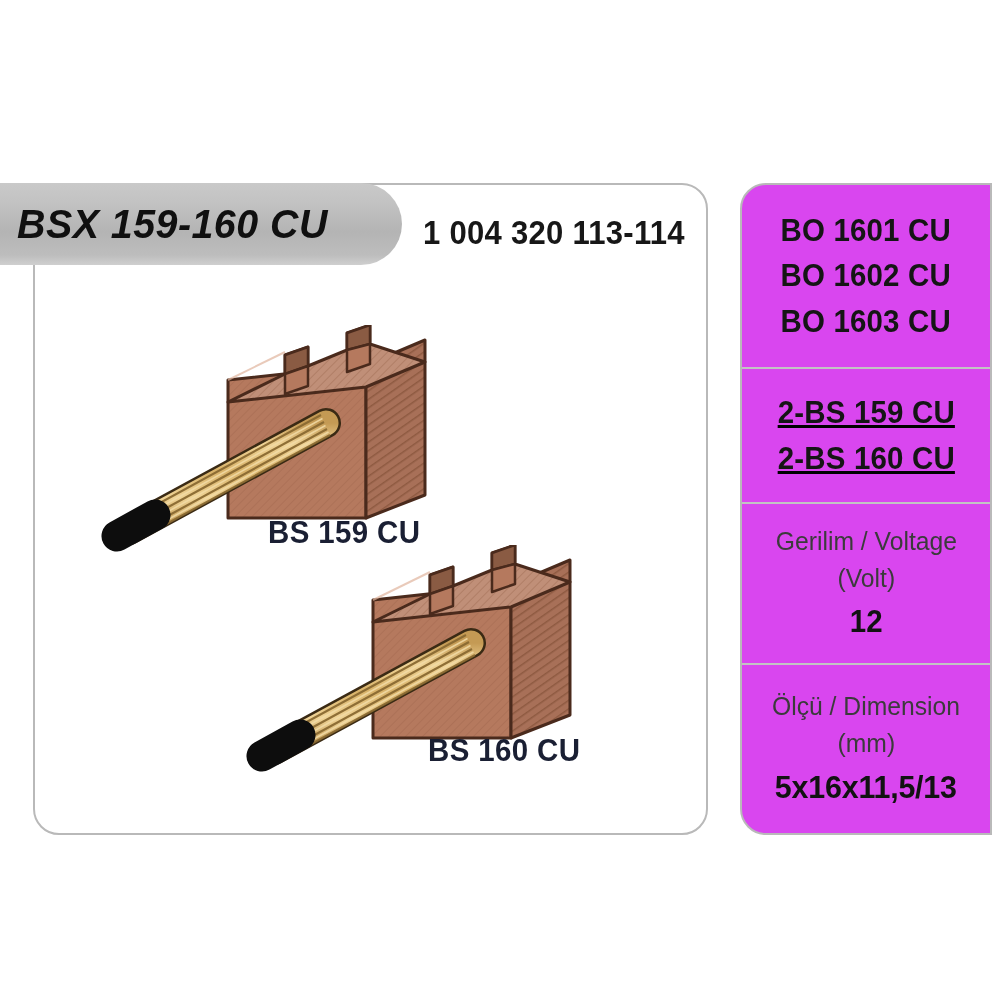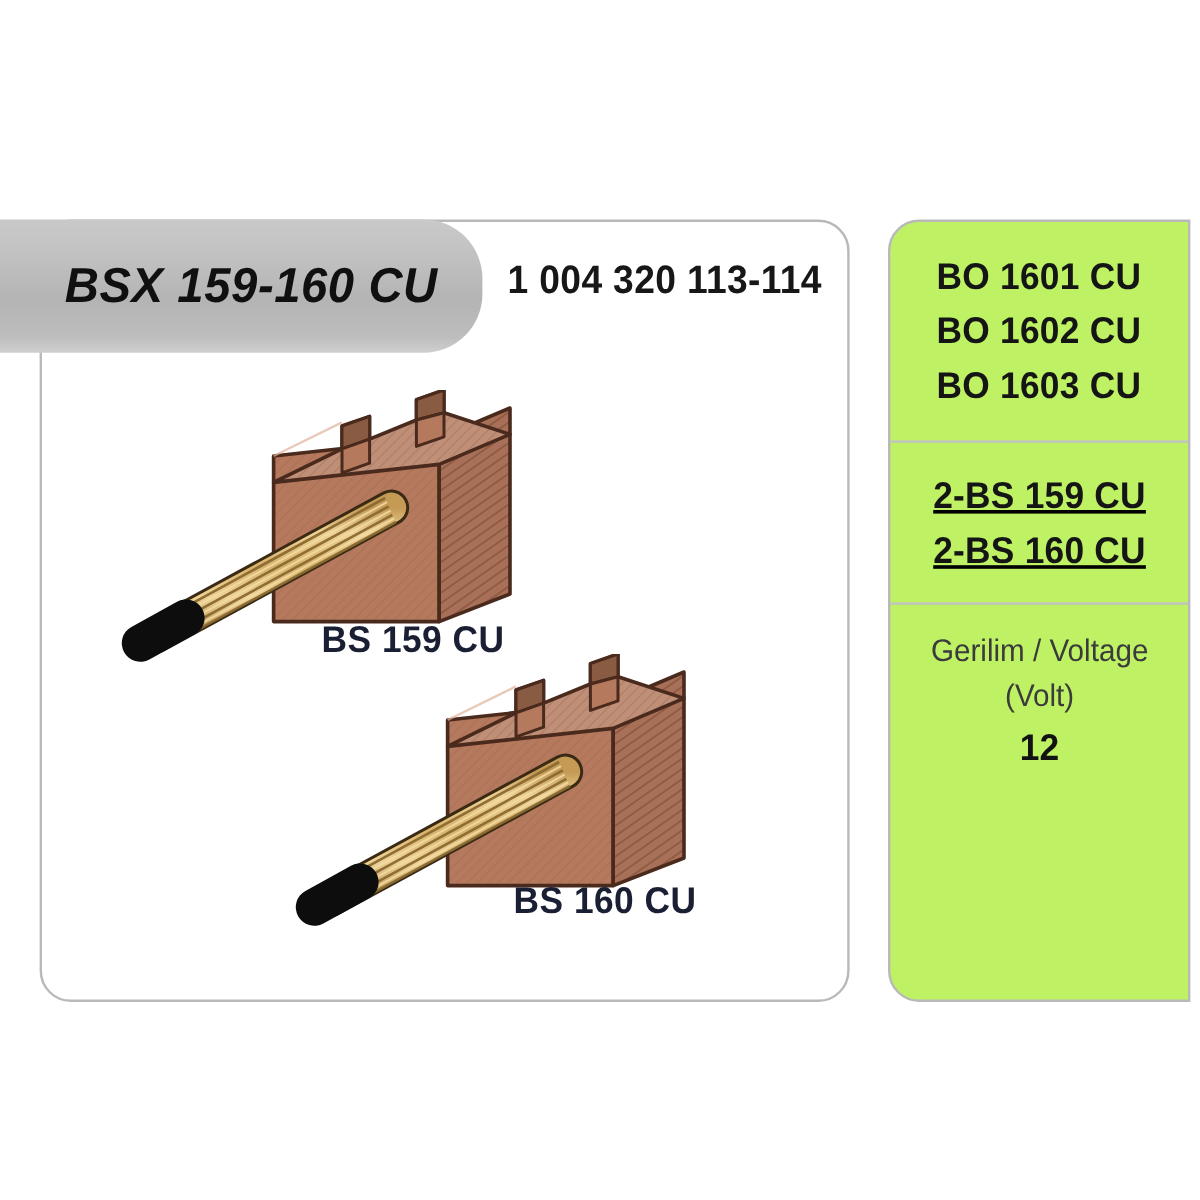--- a/index.html
+++ b/index.html
@@ -28,28 +28,28 @@
     background: #ffffff;
     box-sizing: border-box;
   }
 
   
   #title-banner {
     position: absolute;
     left: 0px;
     top: 183px;
     width: 402px;
-    height: 111px;
+    height: 82px;
     border-radius: 0 49px 49px 0;
     background: linear-gradient(to bottom,
         #c9c9c9 0%, #c3c3c3 22%, #b4b4b4 60%, #bdbdbd 88%, #cfcfcf 100%);
     display: flex;
     align-items: center;
     box-sizing: border-box;
-    padding-left: 54px;
+    padding-left: 17px;
   }
   #title-banner .title-text {
     font-family: "Liberation Sans Narrow", "Liberation Sans", sans-serif;
     font-size: 41px;
     font-weight: bold;
     font-style: italic;
     letter-spacing: 0.5px;
     color: #101010;
     white-space: nowrap;
     transform: scaleX(0.96);
@@ -96,21 +96,21 @@
 
   
   #right-panel {
     position: absolute;
     left: 740px;
     top: 183px;
     width: 252px;
     height: 652px;
     border: 2px solid #b9b9b9;
     border-radius: 26px 0 0 26px;
-    background: #bef264;
+    background: #d946ef;
     box-sizing: border-box;
     display: flex;
     flex-direction: column;
   }
   .panel-section {
     box-sizing: border-box;
     display: flex;
     flex-direction: column;
     align-items: center;
     justify-content: center;
@@ -297,14 +297,19 @@
     <div class="code-line">2-BS 159 CU</div>
     <div class="code-line">2-BS 160 CU</div>
   </div>
 
   <div class="panel-section" id="sec-voltage">
     <div class="spec-label">Gerilim / Voltage</div>
     <div class="spec-label">(Volt)</div>
     <div class="spec-value">12</div>
   </div>
 
+  <div class="panel-section" id="sec-dimension">
+    <div class="spec-label">Ölçü / Dimension</div>
+    <div class="spec-label">(mm)</div>
+    <div class="spec-value wide">5x16x11,5/13</div>
+  </div>
 
 </div>
 
 </body></html>

